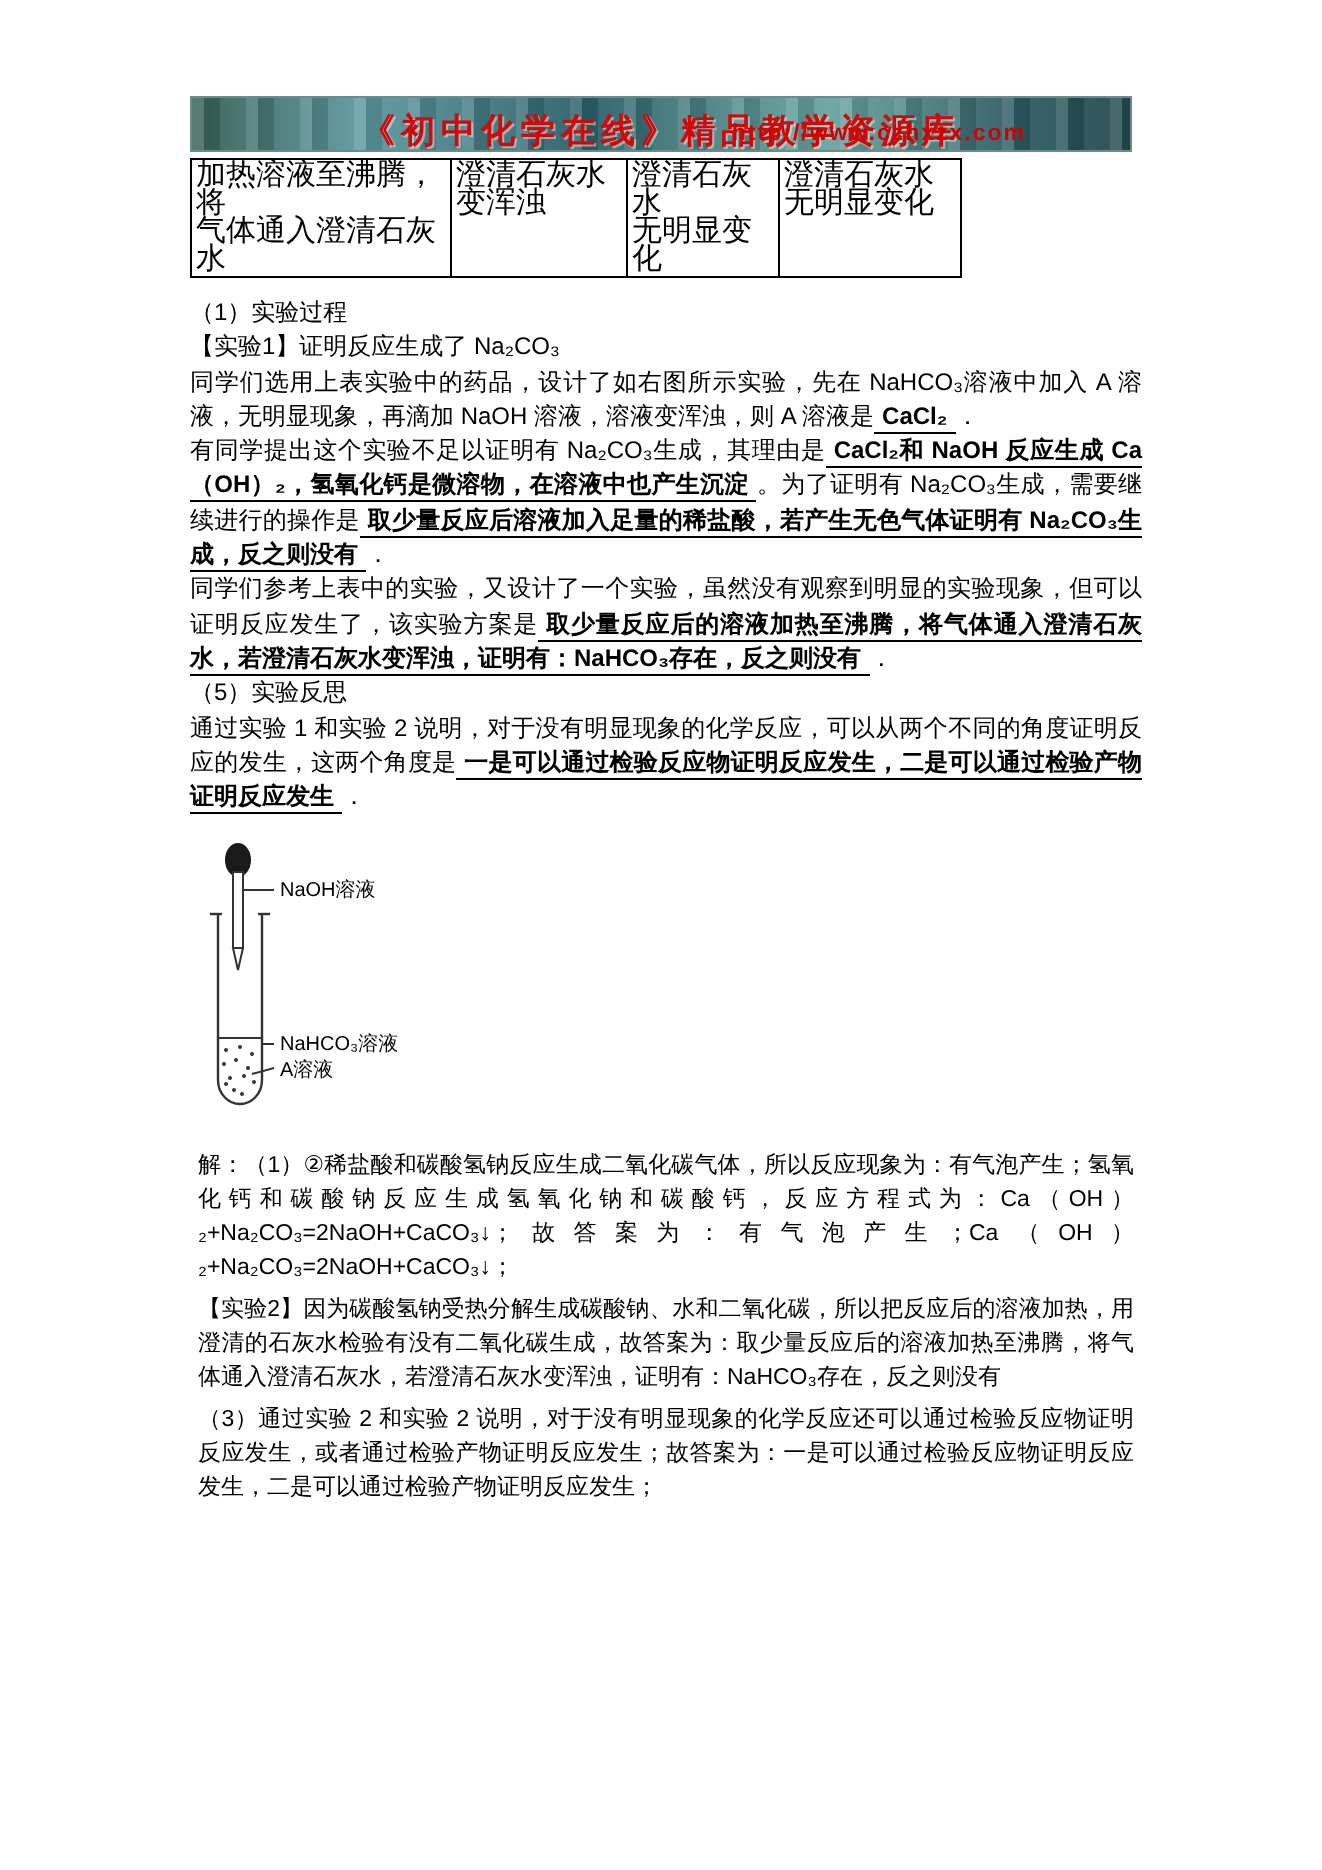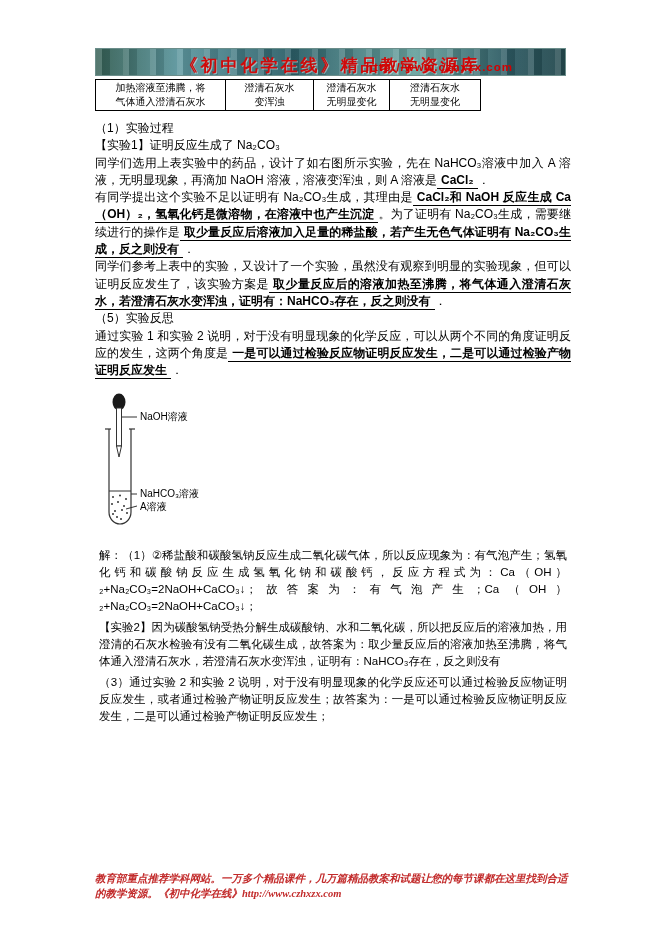--- a/index.html
+++ b/index.html
@@ -23,22 +23,22 @@
     font-family:"Liberation Serif","DejaVu Serif",serif;
   }
   .banner-url{
     position:absolute; right:52px; bottom:2px;
     color:#d40000; font-weight:bold; font-size:11.5px; letter-spacing:1px;
   }
 
   
   .result-table{ border-collapse:collapse; margin-top:3px; table-layout:fixed; }
   .result-table td{
-    border:1px solid #000; font-size:10px; line-height:14px;
-    padding:1px 2px; vertical-align:top;text-align:center;
+    border:1px solid #000; font-size:15px; line-height:14px;
+    padding:1px 2px; vertical-align:top;
   }
   .result-table .c1{ width:130px; } .result-table .c2{ width:88px; }
   .result-table .c3{ width:76px; }  .result-table .c4{ width:91px; }
   .cl{ display:block; }
 
   
   .qtext{ margin-top:9px; font-size:12px; line-height:17.3px; text-align:justify; }
   .qtext p{ margin:0; }
   .answer{ border-bottom:1px solid #000000; padding:0 4px 1px;font-weight:bold; }
 
@@ -142,16 +142,13 @@
     </div>
 
     <div class="solution">
       <p>解：（1）②稀盐酸和碳酸氢钠反应生成二氧化碳气体，所以反应现象为：有气泡产生；氢氧化钙和碳酸钠反应生成氢氧化钠和碳酸钙，反应方程式为：Ca（OH）₂+Na₂CO₃=2NaOH+CaCO₃↓；故答案为：有气泡产生；Ca（OH）₂+Na₂CO₃=2NaOH+CaCO₃↓；</p>
       <p>【实验2】因为碳酸氢钠受热分解生成碳酸钠、水和二氧化碳，所以把反应后的溶液加热，用澄清的石灰水检验有没有二氧化碳生成，故答案为：取少量反应后的溶液加热至沸腾，将气体通入澄清石灰水，若澄清石灰水变浑浊，证明有：NaHCO₃存在，反之则没有</p>
       <p>（3）通过实验 2 和实验 2 说明，对于没有明显现象的化学反应还可以通过检验反应物证明反应发生，或者通过检验产物证明反应发生；故答案为：一是可以通过检验反应物证明反应发生，二是可以通过检验产物证明反应发生；</p>
     </div>
 
   </div>
 
-  <div class="footer">
-    <span>教育部重点推荐学科网站。一万多个精品课件，几万篇精品教案和试题让您的每节课都在这里找到合适的教学资源。《初中化学在线》</span><span class="footer-url">http://www.czhxzx.com</span>
-  </div>
 </div>
 
 </body></html>

